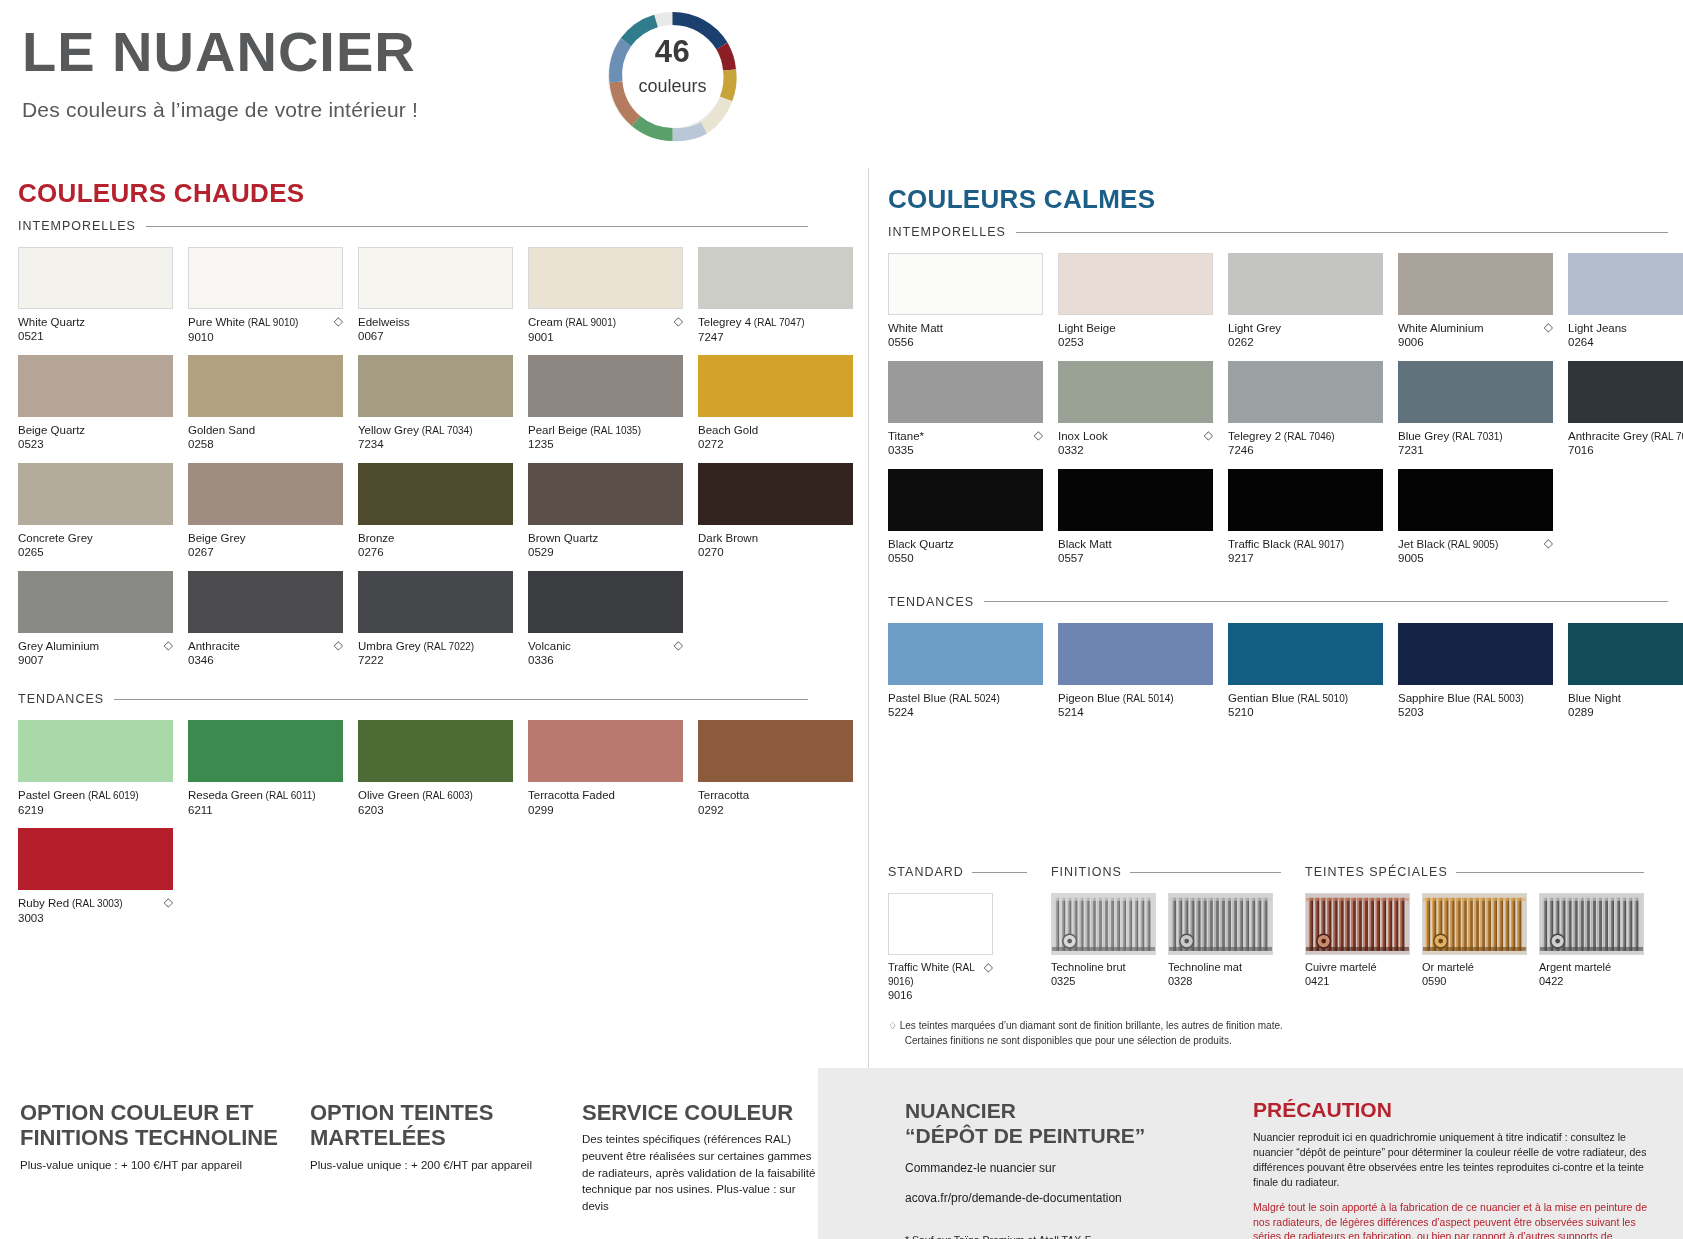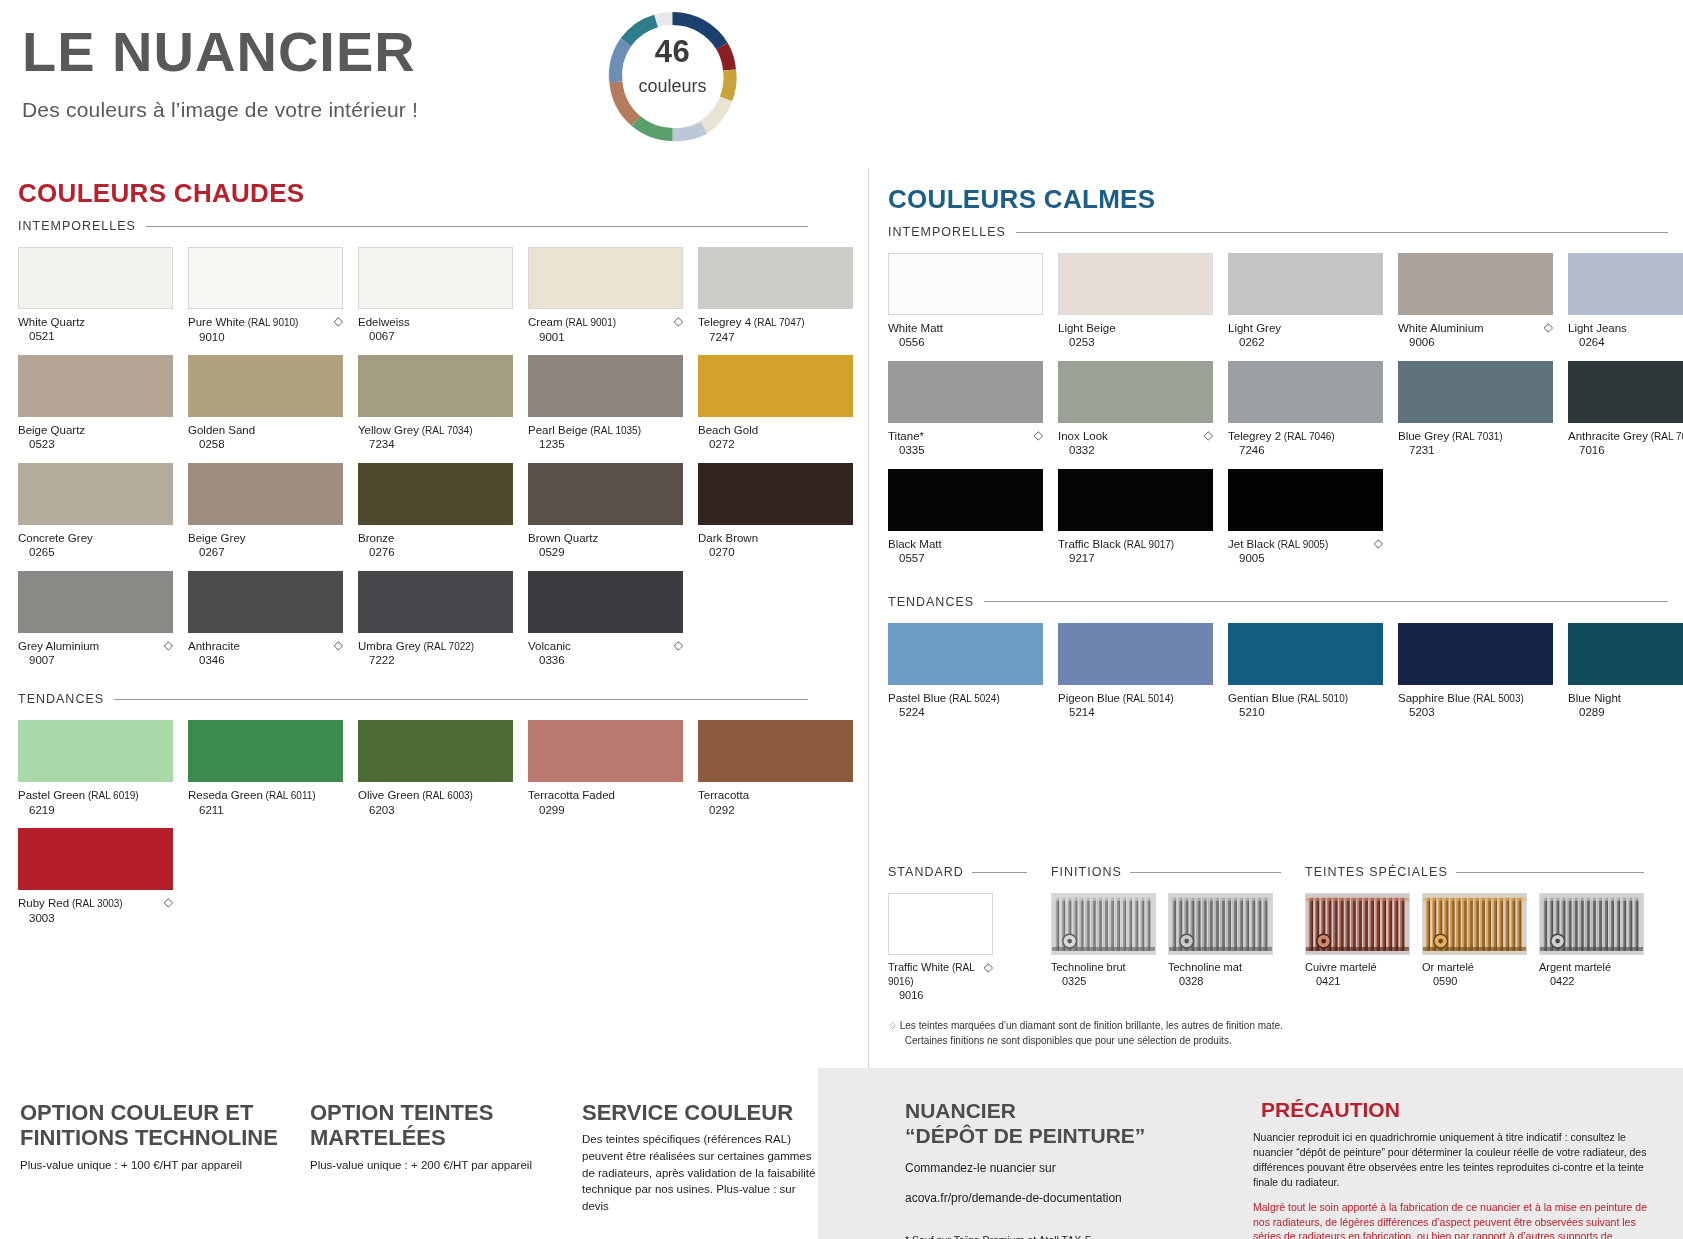--- a/index.html
+++ b/index.html
@@ -44,40 +44,40 @@
   .subhead-line { flex:1; height:1px; background:#9a9a9a; }
 
   
   .grid { display:grid; grid-template-columns: repeat(5, 155px); column-gap:15px; row-gap:0px; }
   .swatch { width:155px; margin-bottom:11px; }
   .chip { width:155px; height:62px; border:0; }
   .chip.bordered { border:1px solid #d8d8d8; }
   .nameline { display:flex; align-items:flex-start; margin-top:6px; }
   .nm { font-size:11.5px; color:#1d1d1b; line-height:1.25; }
   .nm .ral { font-size:10px; }
-  .code { font-size:11.5px; color:#1d1d1b; line-height:1.25;margin-left:11px; }
+  .code { font-size:11.5px; color:#1d1d1b; line-height:1.25; }
   .dia { margin-left:auto; font-size:12px; color:#555; line-height:1; padding-left:4px;}
 
   
   .grid-r .chip { height:62px; }
 
   
   .opts { position:absolute; left:20px; top:1100px; width:800px; display:flex; gap:22px;}
   .opt { width:250px; }
   .opt h3 { font-size:22px; font-weight:bold; color:#4c4c4c; margin:0 0 6px 0; line-height:1.15;}
   .opt p { font-size:11.5px; color:#1d1d1b; margin:0; line-height:1.45;}
 
   
   .greybox { position:absolute; left:818px; top:1068px; width:865px; height:171px; background:#ebebeb; }
   .gb-left { position:absolute; left:905px; top:1098px; width:300px; }
   .gb-left h3 { font-size:21px; font-weight:bold; color:#4c4c4c; margin:0; line-height:1.2;}
   .gb-left p { font-size:12px; color:#1d1d1b; margin:12px 0 0 0; line-height:1.45;}
   .gb-left .note { font-size:10.5px; margin-top:26px; }
   .gb-right { position:absolute; left:1253px; top:1098px; width:400px; }
-  .gb-right h3 { font-size:21px; font-weight:bold; color:#b5222d; margin:0 0 8px 8px;}
+  .gb-right h3 { font-size:21px; font-weight:bold; color:#b5222d; margin:0 0 8px 0;}
   .gb-right p.dark { font-size:10.5px; color:#1d1d1b; line-height:1.42; margin:0 0 10px 0;}
   .gb-right p.red { font-size:10.5px; color:#b5222d; line-height:1.42; margin:0;}
 
   
   .fin-row { position:absolute; left:888px; top:865px; width:780px; display:flex; }
   .fin-col { margin-right:24px; }
   .fin-head { display:flex; align-items:center; gap:8px; margin-bottom:14px;}
   .fin-head .t { font-size:12.5px; letter-spacing:1px; color:#3a3a3a; white-space:nowrap;}
   .fin-head .l { flex:1; height:1px; background:#9a9a9a;}
   .fin-items { display:flex; gap:12px; }
@@ -393,20 +393,27 @@
             <div class="nm">Blue Grey<span class="ral"> (RAL 7031)</span></div>
           </div>
           <div class="code">7231</div>
         </div>
         <div class="swatch">
           <div class="chip" style="background: rgb(47, 54, 57);"></div>
           <div class="nameline">
             <div class="nm">Anthracite Grey<span class="ral"> (RAL 7016)</span></div>
           </div>
           <div class="code">7016</div>
+        </div>
+        <div class="swatch">
+          <div class="chip" style="background: rgb(12, 12, 12);"></div>
+          <div class="nameline">
+            <div class="nm">Black Quartz</div>
+          </div>
+          <div class="code">0550</div>
         </div>
         <div class="swatch">
           <div class="chip" style="background: rgb(5, 5, 5);"></div>
           <div class="nameline">
             <div class="nm">Black Matt</div>
           </div>
           <div class="code">0557</div>
         </div>
         <div class="swatch">
           <div class="chip" style="background: rgb(4, 4, 4);"></div>

